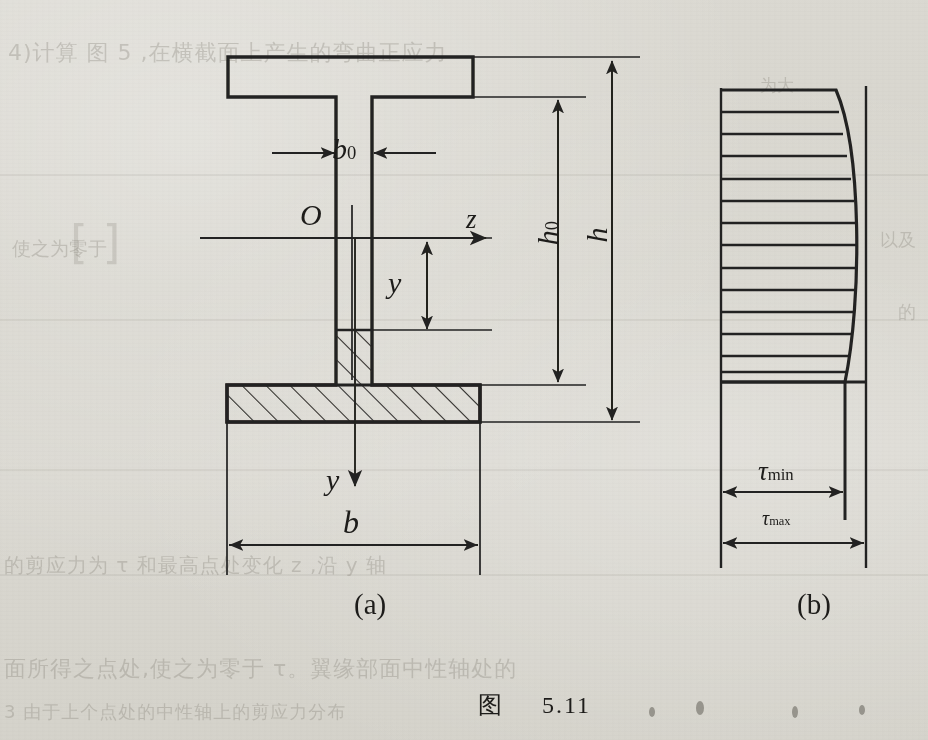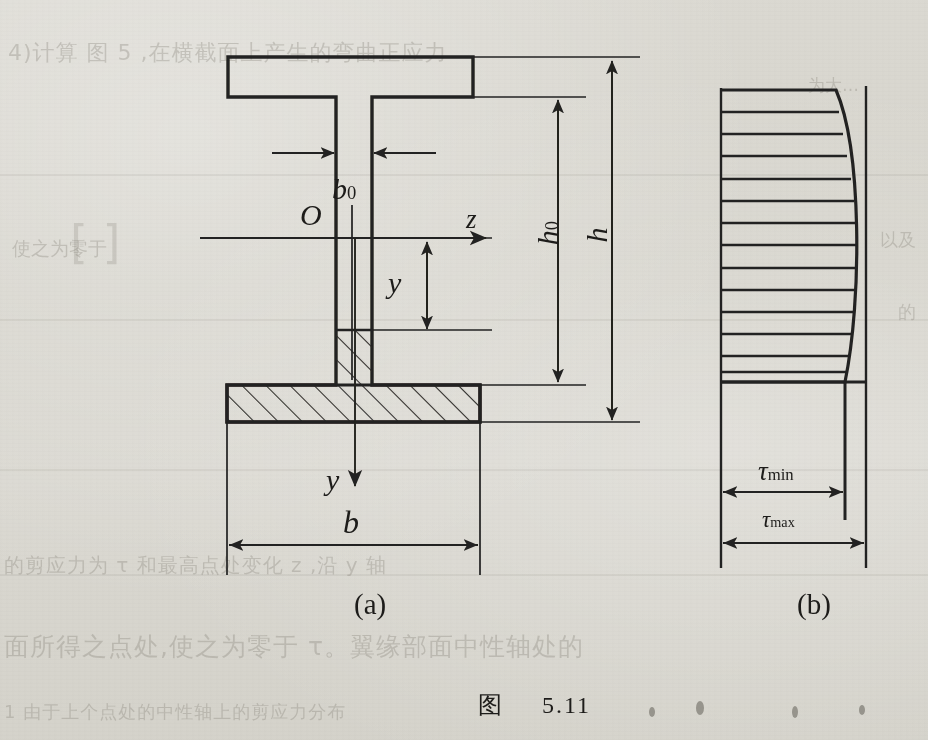--- a/index.html
+++ b/index.html
@@ -51,28 +51,28 @@
   .sub{font-size:.62em;font-style:normal;}
   .rot{transform:rotate(-90deg);transform-origin:center center;}
 </style>
 </head>
 <body>
 
 <div id="paper"></div>
 <div id="grain"></div>
 
 <div class="ghost nomirror" style="left:8px;top:38px;font-size:22px;letter-spacing:1px;">4)计算 图 5 ,在横截面上产生的弯曲正应力</div>
-<div class="ghost nomirror" style="left:760px;top:74px;font-size:17px;margin-left:48px;">为大…</div>
+<div class="ghost nomirror" style="left:760px;top:74px;font-size:17px;">为大…</div>
 <div class="ghost nomirror" style="left:12px;top:236px;font-size:19px;">使之为零于</div>
 <div class="ghost nomirror" style="left:70px;top:215px;font-size:46px;opacity:.22;">[                       ]</div>
 <div class="ghost nomirror" style="left:880px;top:228px;font-size:18px;">以及</div>
 <div class="ghost nomirror" style="left:898px;top:300px;font-size:18px;">的</div>
 <div class="ghost nomirror" style="left:4px;top:552px;font-size:20px;letter-spacing:1px;">的剪应力为 τ 和最高点处变化 z ,沿 y 轴</div>
-<div class="ghost nomirror" style="left:4px;top:630px;font-size:25px;letter-spacing:1px;">面所得之点处,使之为零于 τ。翼缘部面中性轴处的</div>
-<div class="ghost nomirror" style="left:4px;top:700px;font-size:18px;letter-spacing:1px;">1  由于上个点处的中性轴上的剪应力分布</div>
+<div class="ghost nomirror" style="left:4px;top:654px;font-size:22px;letter-spacing:1px;">面所得之点处,使之为零于 τ。翼缘部面中性轴处的</div>
+<div class="ghost nomirror" style="left:4px;top:700px;font-size:18px;letter-spacing:1px;">3  由于上个点处的中性轴上的剪应力分布</div>
 
 <svg width="928" height="740" style="opacity:.18;pointer-events:none;">
   <g stroke="#6e6a60" stroke-width="1" fill="none">
     <path d="M0 175 H928"></path>
     <path d="M0 320 H928"></path>
     <path d="M0 470 H928"></path>
     <path d="M0 575 H928"></path>
   </g>
 </svg>
 
@@ -209,37 +209,37 @@
 </svg>
 
 <div class="lbl ital" style="left:300px;top:198px;font-size:30px;">O</div>
 
 <div class="lbl ital" style="left:466px;top:204px;font-size:27px;">z</div>
 
 <div class="lbl ital" style="left:326px;top:463px;font-size:30px;">y</div>
 
 <div class="lbl ital" style="left:388px;top:266px;font-size:30px;">y</div>
 
-<div class="lbl" style="left:332px;top:132px;font-size:30px;margin-top:40px;">
+<div class="lbl" style="left:332px;top:132px;font-size:30px;">
   <span class="ital">b</span><span class="sub">0</span>
 </div>
 
 <div class="lbl rot" style="left:508px;top:216px;width:80px;text-align:center;font-size:30px;">
   <span class="ital">h</span><span class="sub">0</span>
 </div>
 
 <div class="lbl rot ital" style="left:562px;top:218px;width:70px;text-align:center;font-size:30px;">h</div>
 
 <div class="lbl ital" style="left:343px;top:504px;font-size:32px;">b</div>
 
 <div class="lbl" style="left:758px;top:456px;font-size:27px;text-align:center;">
   <span class="ital">τ</span><span class="sub">min</span>
 </div>
 
-<div class="lbl" style="left:762px;top:507px;font-size:23px;">
+<div class="lbl" style="left:762px;top:507px;font-size:20px;">
   <span class="ital">τ</span><span class="sub">max</span>
 </div>
 
 <div class="lbl" style="left:354px;top:588px;font-size:29px;">(a)</div>
 <div class="lbl" style="left:797px;top:588px;font-size:29px;">(b)</div>
 
 <div class="lbl" style="left:478px;top:689px;font-size:24px;letter-spacing:2px;">
   <span style="font-family:'DejaVu Sans', sans-serif;">图</span>
   <span style="display:inline-block;width:22px;"></span>
   <span>5.11</span>

